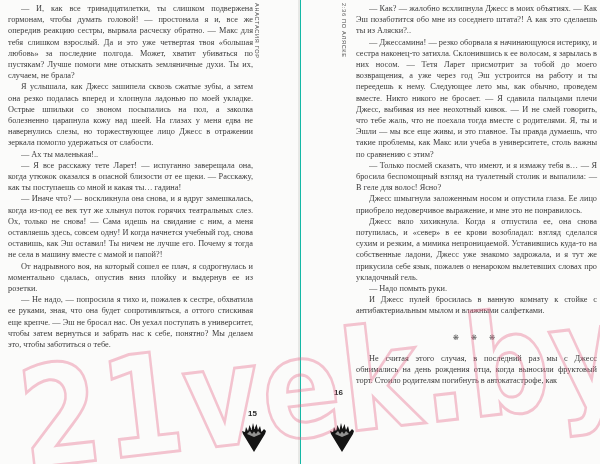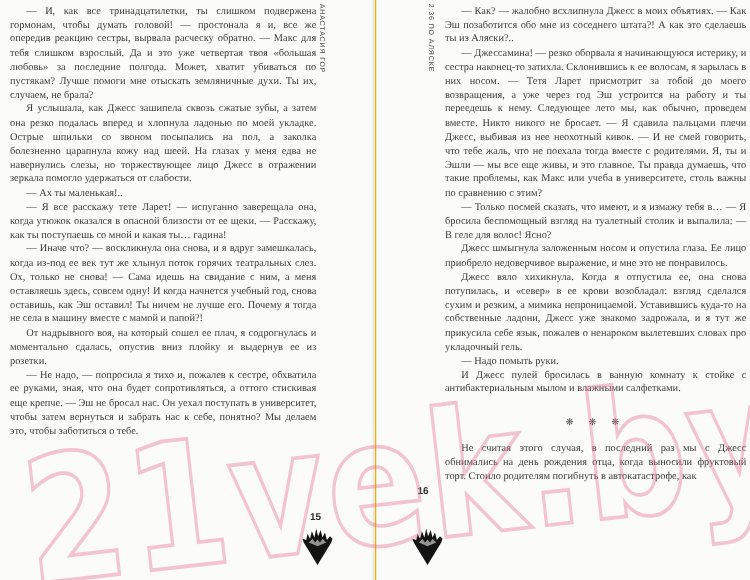--- a/index.html
+++ b/index.html
@@ -1,21 +1,21 @@
 <!DOCTYPE html>
 <html lang="ru"><head>
 <meta charset="utf-8">
 <style>
   html,body { margin:0; padding:0; }
   body {
     width:600px; height:464px; overflow:hidden;
     background:#f6f6f5;
     font-family:"Liberation Serif", serif;
   }
-  .spread { position:relative; width:600px; height:464px; background:#eab308;border-radius:12px; }
+  .spread { position:relative; width:600px; height:464px; background:#14b8a6;border-radius:12px; }
 
   .page { position:absolute; top:0; width:299px; height:464px; background:#fbfbfa; }
   #page-left  { left:0; }
   #page-right { left:301px;padding-left:20px; }
 
   .gutter { position:absolute; left:298px; top:0; width:2px; height:464px; background:#e8e8e6; }
 
   .page-text {
     position:absolute; top:3px;
     font-size:8.3px; line-height:11.2px; color:#3b3b3b;

